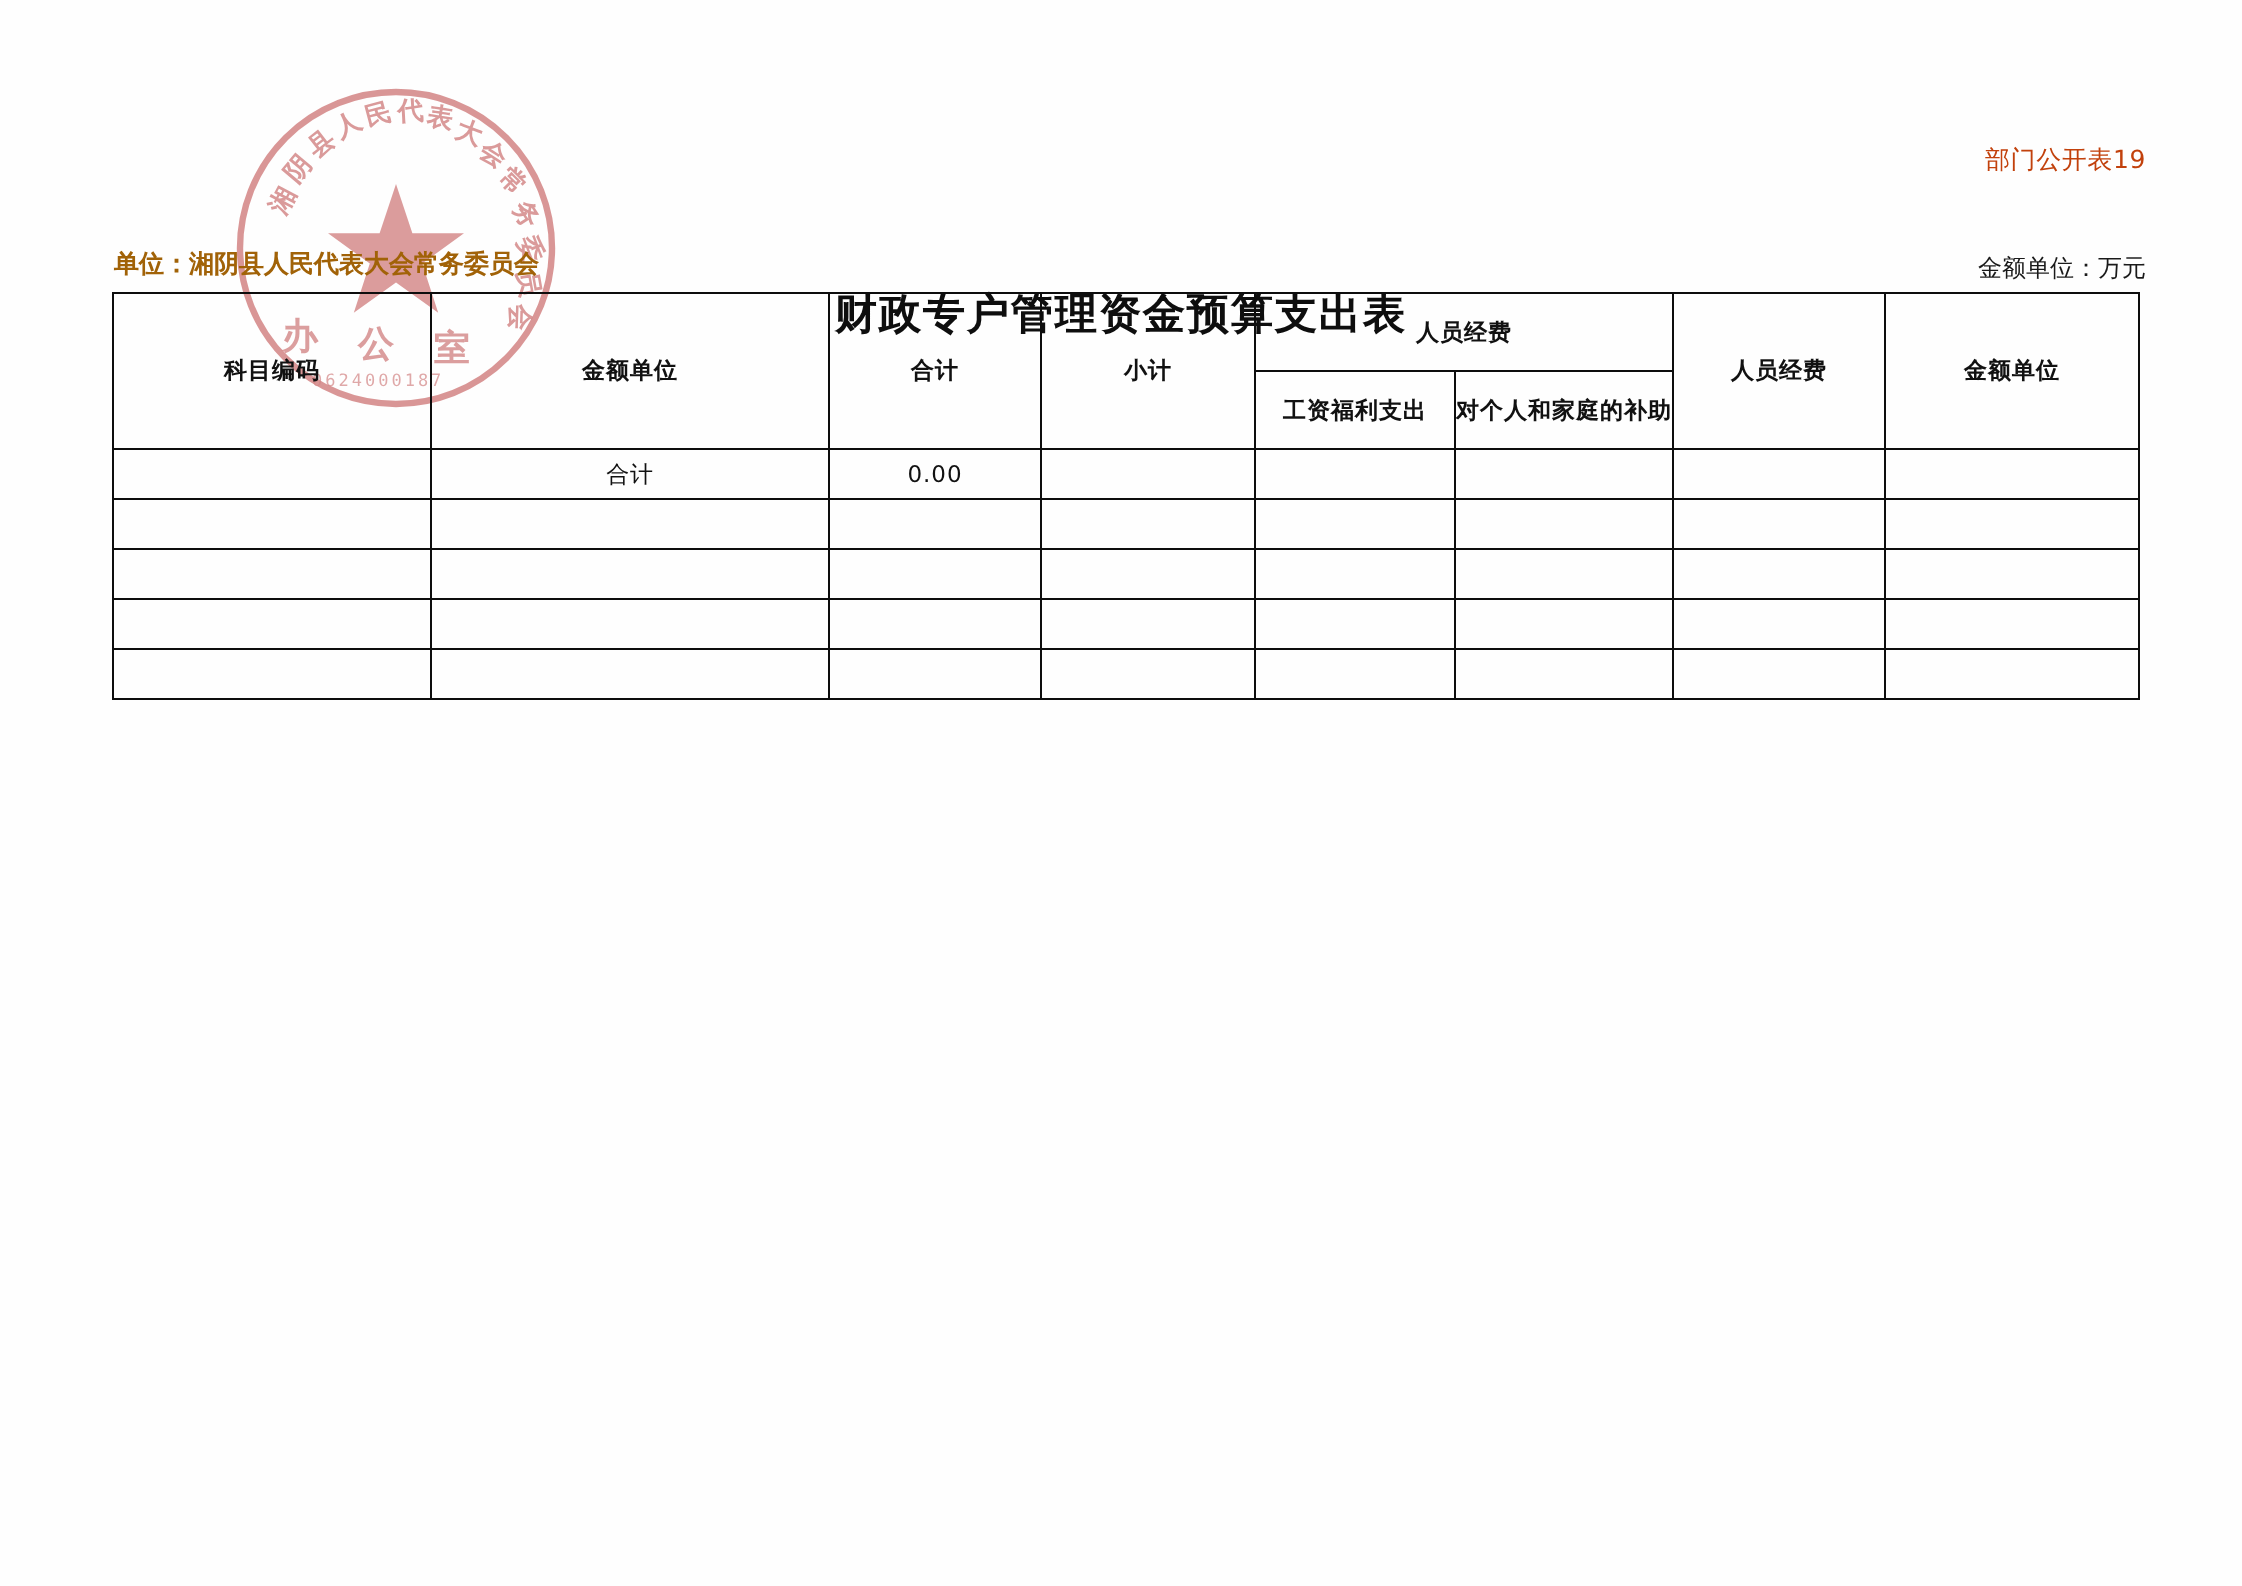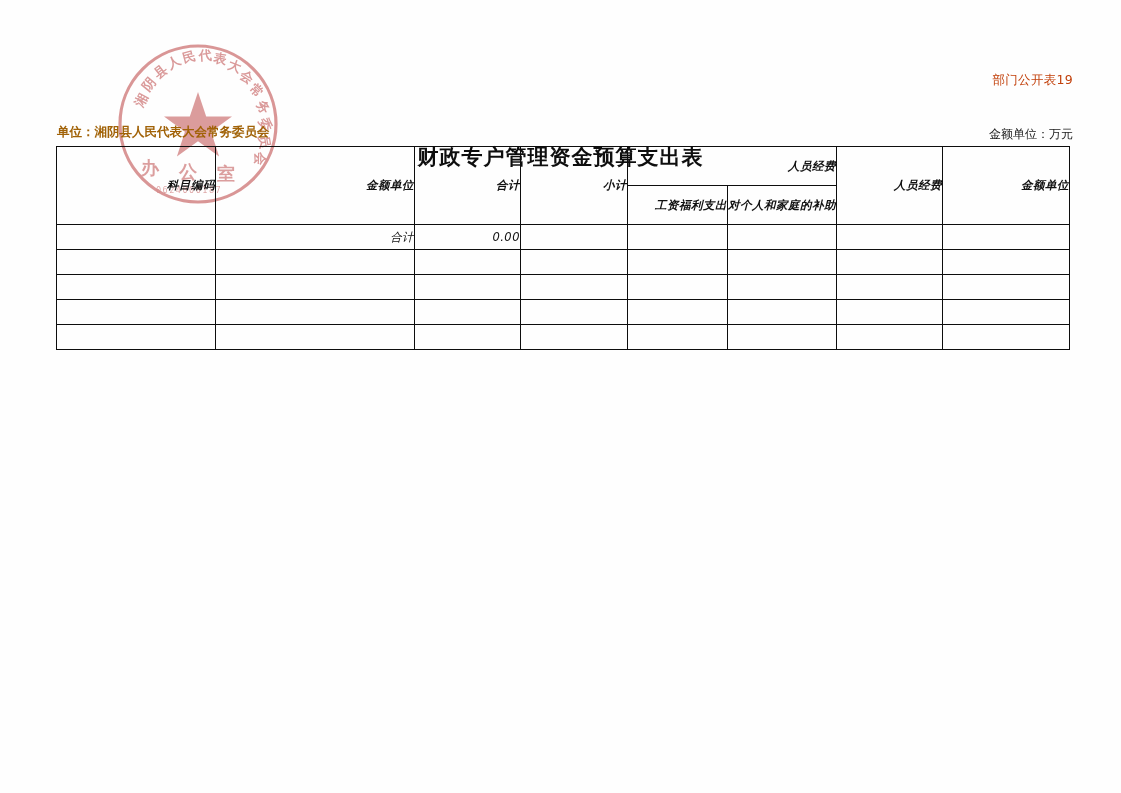--- a/index.html
+++ b/index.html
@@ -86,23 +86,22 @@
     width: 1013px;
     table-layout: fixed;
   }
   table.budget th,
   table.budget td {
     border: 1px solid #0d0d0d;
     font-family: "DejaVu Sans", sans-serif;
     font-size: 11.5px;
     color: #111;
     padding: 0;
-    text-align: right;
+    text-align: center;
     vertical-align: middle;
-    font-style: italic;
   }
   table.budget thead th {
     font-weight: bold;
     letter-spacing: 0.5px;
   }
   .h-main { height: 38px; }
   .h-sub  { height: 38px; }
   .h-tall { height: 76px; }
   tbody tr { height: 25px; }
 

